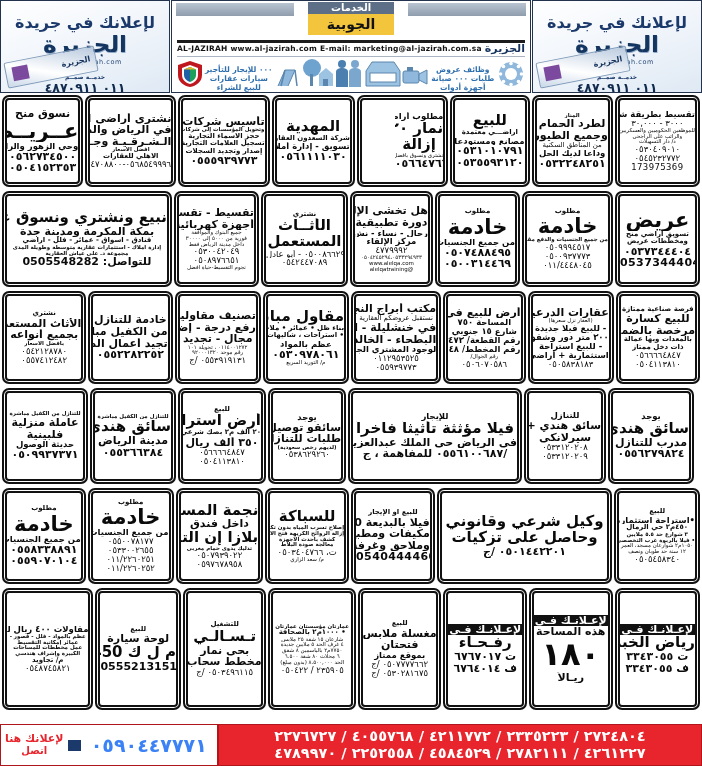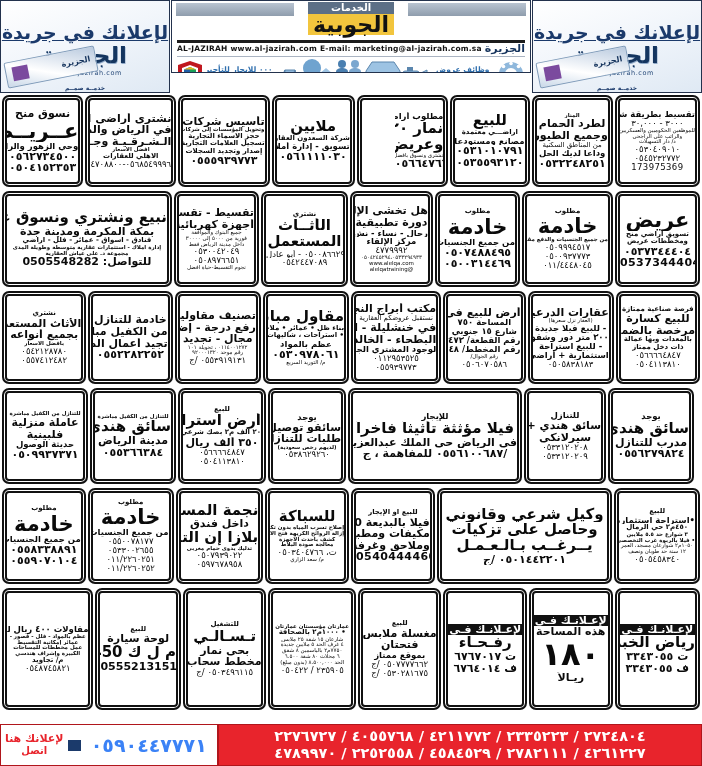--- a/index.html
+++ b/index.html
@@ -27,26 +27,25 @@
     width: 170px; height: 93px;
     border: 1px solid #23324d;
     background: linear-gradient(160deg,#ffffff 0%,#f2f6fb 45%,#dfe9f4 100%);
     position: relative;
     overflow: hidden;
     flex: 0 0 170px;
   }
   .hdr-banner .hb-top {
     text-align: center;
     color: #1b3a6b;
-    font-size: 19px;
+    font-size: 16px;
     font-weight: bold;
-    margin-top: 20px;
+    margin-top: 12px;
     letter-spacing: -0.3px;
     white-space: nowrap;
-    text-decoration: underline;
   }
   .hdr-banner .hb-logo {
     text-align: center;
     color: #14355f;
     font-size: 23px;
     font-weight: bold;
     margin-top: 1px;
     line-height: 1;
     text-shadow: 0.5px 0.5px 0 #8fa9c8;
   }
@@ -84,21 +83,21 @@
   .hdr-banner .hb-paper::after {
     content:""; position:absolute; left:6px; top:5px;
     width: 16px; height: 14px; background:#7b4a9e;
   }
   .hdr-banner .hb-paper .pn {
     position:absolute; right:5px; top:7px;
     font-size: 8px; color:#16345d; font-weight:bold;
   }
 
   .hdr-center {
-    flex: 1 1 auto; height: 73px;
+    flex: 1 1 auto; height: 93px;
     border: 1px solid #23324d;
     margin: 0 1px;
     position: relative; background: #fff;
     overflow: hidden;
   }
   .hc-barL, .hc-barR {
     position: absolute; top: 2px; height: 13px;
     background: linear-gradient(#b9c4d1,#8f9dad);
   }
   .hc-barL { left: 4px; width: 118px; }
@@ -107,21 +106,21 @@
     position: absolute; left: 50%; transform: translateX(-50%);
     top: 1px; width: 86px; text-align: center;
   }
   .hc-masthead .khidmat {
     background: #5c6f86; color: #ffffff;
     font-size: 10px; font-weight: bold; line-height: 12px;
     letter-spacing: -0.5px;
   }
   .hc-masthead .jawwiya {
     background: #f2c53d; color: #121212;
-    font-size: 22px; font-weight: bold;
+    font-size: 14px; font-weight: bold;
     line-height: 21px; letter-spacing: -1px;
   }
   .hc-rule {
     position: absolute; left: 5px; right: 5px; top: 39px;
     height: 3px; background: #1c1c1c;
   }
   .hc-row {
     position: absolute; left: 5px; right: 5px; top: 41px;
     height: 12px; display: flex; align-items: center;
     justify-content: space-between;
@@ -354,29 +353,29 @@
         </div>
         <div class="ad dbl" style="width: 92px; height: 92px;">
           <span class="ln l">تأسيس شركات</span>
           <span class="ln xs b">وتحويل المؤسسات إلى شركات</span>
           <span class="ln s b">حجز الأسماء التجارية</span>
           <span class="ln s b">تسجيل العلامات التجارية</span>
           <span class="ln s b">إصدار وتجديد السجلات</span>
           <span class="ln numb">٠٥٥٥٩٣٩٧٧٣</span>
         </div>
         <div class="ad dbl" style="width: 84px; height: 92px;">
-          <span class="ln xl">ملايين</span>
+          <span class="ln xl">المهدية</span>
           <span class="ln s b">شركة السعدون العقارية</span>
           <span class="ln m b">تسويق - إدارة أملاك</span>
           <span class="ln numb">٠٥٦١١١١٠٣٠</span>
         </div>
         <div class="ad dbl" style="width: 92px; height: 92px; padding-left: 36px;">
           <span class="ln m b">مطلوب أراضي في</span>
           <span class="ln xl">نمار ٣٠٢٠</span>
-          <span class="ln xl">وعريض</span>
+          <span class="ln xl">إزالة</span>
           <span class="ln xs">نشتري ونسوق بأفضل الأسعار</span>
           <span class="ln numb">٠٥٦٦٤٧٦٦٧٤</span>
         </div>
         <div class="ad dbl" style="width: 80px; height: 92px;">
           <span class="ln xl">للبيع</span>
           <span class="ln s b">أراضـــي معتمدة</span>
           <span class="ln m b">مصانع ومستودعات</span>
           <span class="ln numb">٠٥٣١٠١٠٧٩١</span>
           <span class="ln numb">٠٥٣٥٥٩٣١٢٠</span>
         </div>
@@ -612,21 +611,20 @@
         <div class="ad dbl" style="width: 84px; height: 96px;">
           <span class="ln s b">للبيع أو الإيجار</span>
           <span class="ln l">فيلا بالبديعة 500م</span>
           <span class="ln l">مكيفات ومطبخ</span>
           <span class="ln l">وملاحق وغرفة سائق</span>
           <span class="ln numb">0540444460</span>
         </div>
         <div class="ad dbl" style="width: 176px; height: 96px;">
           <span class="ln xl">وكيل شرعي وقانوني</span>
           <span class="ln xl">وحاصل على تزكيات</span>
-          <span class="ln xl">يــرغــب بـالـعـمـل</span>
           <span class="ln numb">٠٥٠١٤٤٢٢٠١ /ج</span>
         </div>
         <div class="ad dbl" style="width: 86px; height: 96px;">
           <span class="ln s b">للبيع</span>
           <span class="ln m b">•استراحة استثمارية</span>
           <span class="ln s b">٤٥٠م٢ حي الرمال</span>
           <span class="ln xs b">٣ شوارع حد ٥.٥ ملايين</span>
           <span class="ln xs b">• فيلا بالربوة غرب التخصصي</span>
           <span class="ln xs">١٠٥٠م٢ شوارعان مسجد، العمر</span>
           <span class="ln xs">١٢ سنة حد طوبان ونصف</span>

